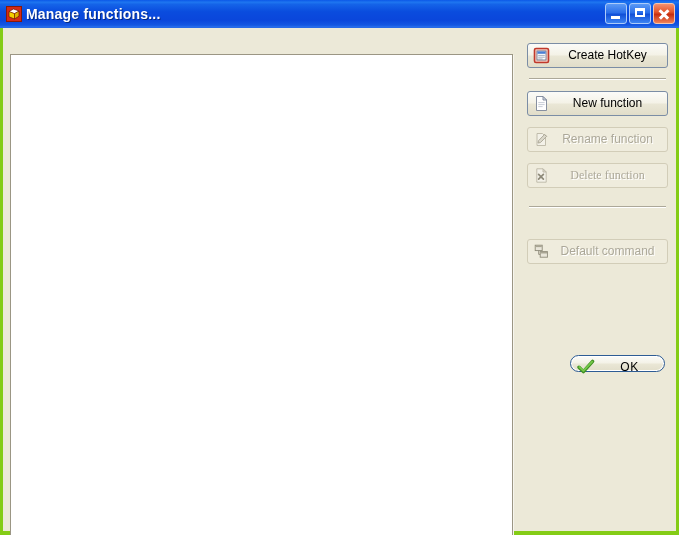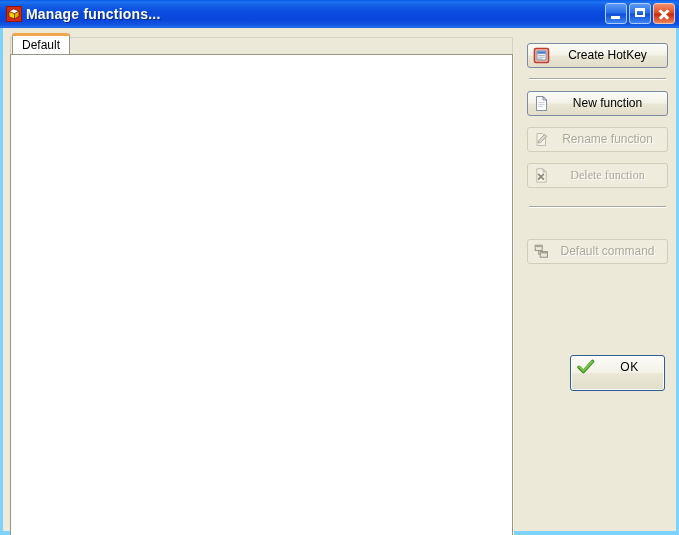--- a/index.html
+++ b/index.html
@@ -9,21 +9,21 @@
   }
   body {
     font-family: "Liberation Sans", sans-serif;
   }
 
   .window {
     position: relative;
     width: 679px;
     height: 535px;
     box-sizing: border-box;
-    background: #7dd3fc;
+    background: #84cc16;
     overflow: hidden;
   }
 
   
   .titlebar {
     position: absolute;
     left: 0; top: 0;
     width: 679px;
     height: 28px;
     background: linear-gradient(to bottom,
@@ -238,23 +238,23 @@
     width: 137px;
     height: 1px;
     background: #ACA899;
     box-shadow: 0 1px 0 #FFFFFF;
   }
 
   .okbtn {
     position: absolute;
     left: 48px;
     width: 95px;
-    height: 36px;
-    box-sizing: border-box;
-    border-radius: 3px;
+    height: 17px;
+    box-sizing: border-box;
+    border-radius: 10px;
     background: linear-gradient(to bottom, #FBFBF8 0%, #F4F2E7 48%, #EAE7D6 52%, #E2DECB 100%);
     border: 1px solid #2E5C94;
     box-shadow: inset 0 0 0 1px #FFFFFF;
     font-size: 12px;
     color: #000000;
     cursor: default;
     padding: 0;
     font-family: "Liberation Sans", sans-serif;
   }
   .okbtn .lbl {
@@ -303,24 +303,20 @@
         <span class="glyph-max"></span>
       </div>
       <div class="win-btn close">
         <span class="glyph-close"></span>
       </div>
     </div>
   </div>
 
   <div class="client">
 
-    <div class="tabstrip">
-      <div class="tabstrip-bg"></div>
-      <div class="tab">Default</div>
-    </div>
 
     <div class="listpanel">
       <div class="listpanel-inner"></div>
     </div>
 
     <div class="sidepanel">
 
       <button class="xbtn" style="top:7px;">
         <span class="ico">
           <svg width="17" height="17" viewBox="0 0 17 17">

